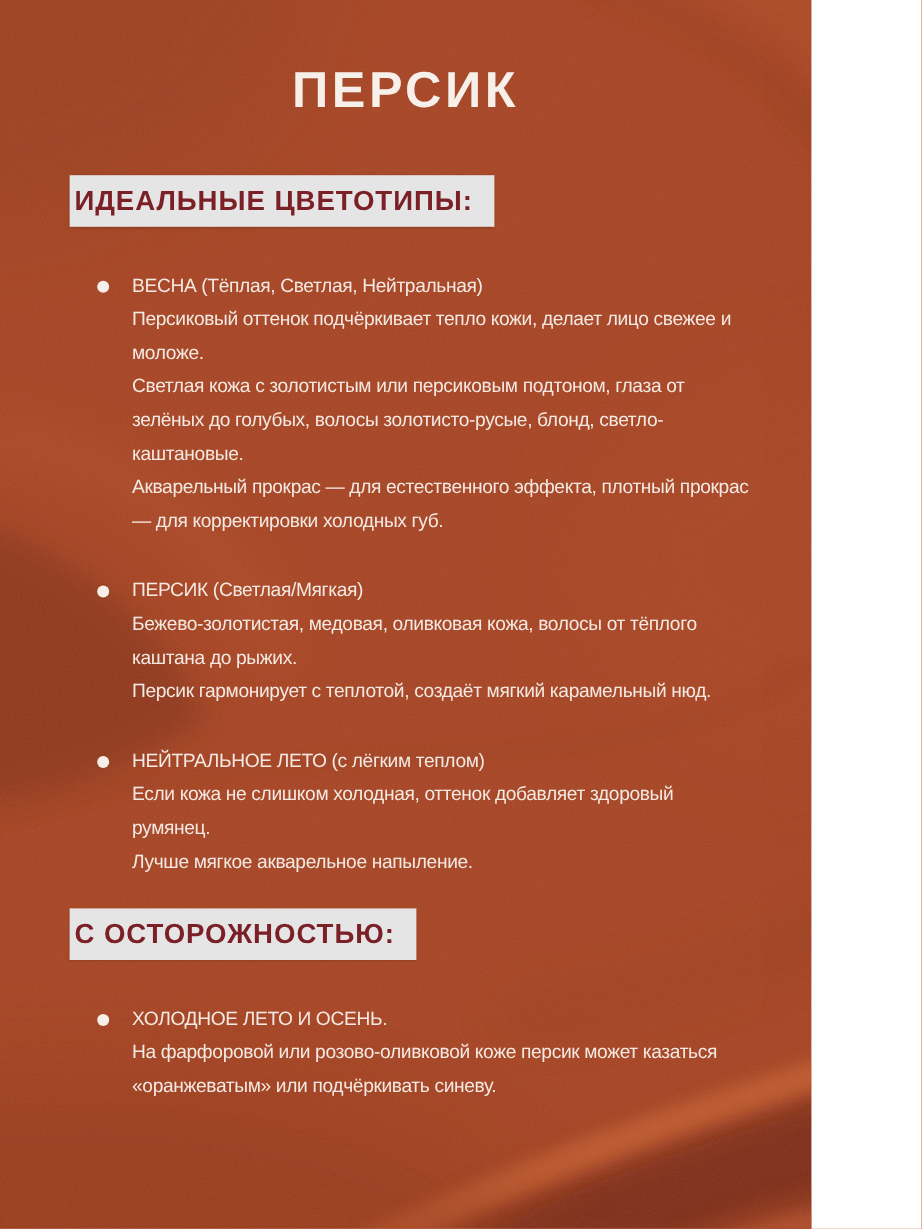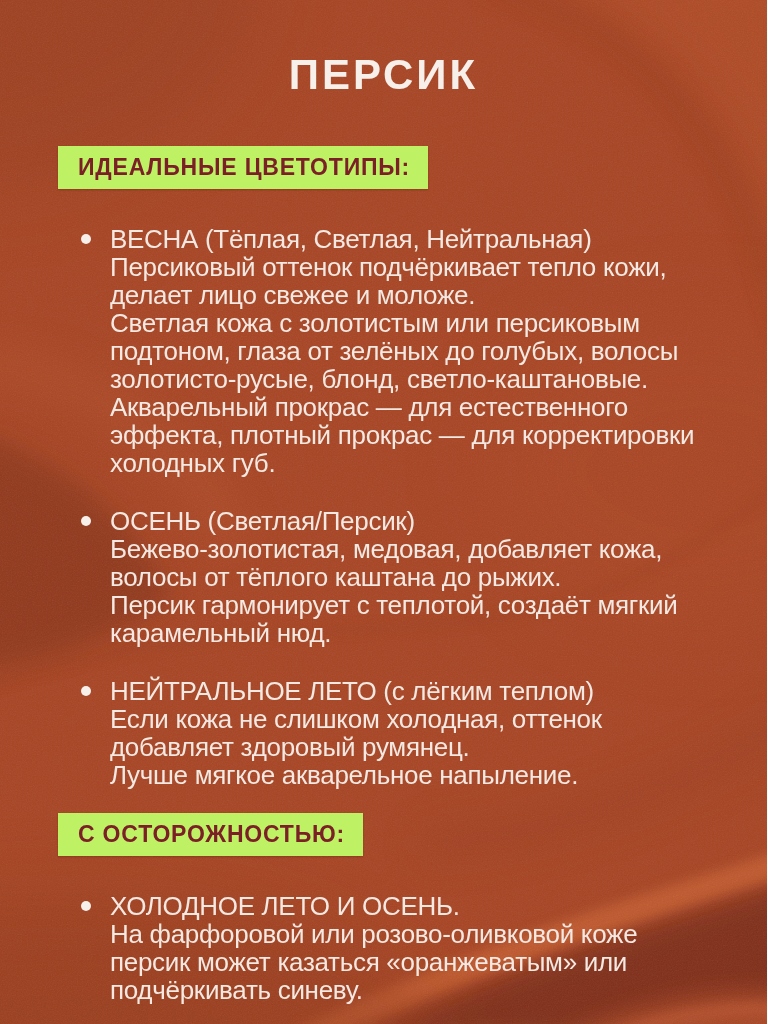--- a/index.html
+++ b/index.html
@@ -3,21 +3,21 @@
 <meta charset="utf-8">
 <style>
   html, body { margin: 0; padding: 0; }
   body {
     width: 768px; height: 1024px;
     font-family: "Liberation Sans", "DejaVu Sans", sans-serif;
     overflow: hidden;
   }
   .page {
     position: relative;
-    width: 767px; height: 1024px;
+    width: 676px; height: 1024px;
     background: #a74423;
     overflow: hidden;
   }
   .bg {
     position: absolute; left: 0; top: 0;
     width: 768px; height: 1024px;
     display: block;
   }
   .content {
     position: absolute; inset: 0;
@@ -28,36 +28,36 @@
     text-align: center;
     font-size: 42px;
     font-weight: bold;
     letter-spacing: 3px;
     line-height: 1.1;
     color: #f7efe9;
   }
   .label-box {
     width: fit-content;
     margin: 48px 0 0 58px;
-    background: #bef264;
+    background: #e5e5e5;
     color: #7b2027;
     font-size: 23px;
     font-weight: bold;
     letter-spacing: 0.8px;
-    padding: 8px 18px 8px 20px;
+    padding: 8px 18px 8px 4px;
     box-shadow: 0 1px 2px rgba(60,15,5,0.25);
   }
   .label-box.second { margin-top: 24px; text-align: center; }
   .list { margin-top: 36px; }
   .item {
     position: relative;
     padding-left: 110px;
     padding-right: 52px;
     margin-bottom: 30px;
-    font-size: 26px;
+    font-size: 16px;
     line-height: 28px;
     letter-spacing: -0.3px;
     color: #f4e9e2;
   }
   .item:last-child { margin-bottom: 0; }
   .dot {
     position: absolute;
     left: 81px; top: 9px;
     width: 10px; height: 10px;
     border-radius: 50%;
@@ -126,22 +126,22 @@
       <div class="item">
         <span class="dot"></span>
         <div class="item-heading">ВЕСНА (Тёплая, Светлая, Нейтральная)</div>
         <p class="item-para">Персиковый оттенок подчёркивает тепло кожи, делает лицо свежее и моложе.</p>
         <p class="item-para">Светлая кожа с золотистым или персиковым подтоном, глаза от зелёных до голубых, волосы золотисто-русые, блонд, светло-каштановые.</p>
         <p class="item-para">Акварельный прокрас — для естественного эффекта, плотный прокрас — для корректировки холодных губ.</p>
       </div>
 
       <div class="item">
         <span class="dot"></span>
-        <div class="item-heading">ОСЕНЬ (Светлая/Персик)</div>
-        <p class="item-para">Бежево-золотистая, медовая, добавляет кожа, волосы от тёплого каштана до рыжих.</p>
+        <div class="item-heading">ПЕРСИК (Светлая/Мягкая)</div>
+        <p class="item-para">Бежево-золотистая, медовая, оливковая кожа, волосы от тёплого каштана до рыжих.</p>
         <p class="item-para">Персик гармонирует с теплотой, создаёт мягкий карамельный нюд.</p>
       </div>
 
       <div class="item">
         <span class="dot"></span>
         <div class="item-heading">НЕЙТРАЛЬНОЕ ЛЕТО (с лёгким теплом)</div>
         <p class="item-para">Если кожа не слишком холодная, оттенок добавляет здоровый румянец.</p>
         <p class="item-para">Лучше мягкое акварельное напыление.</p>
       </div>
 

